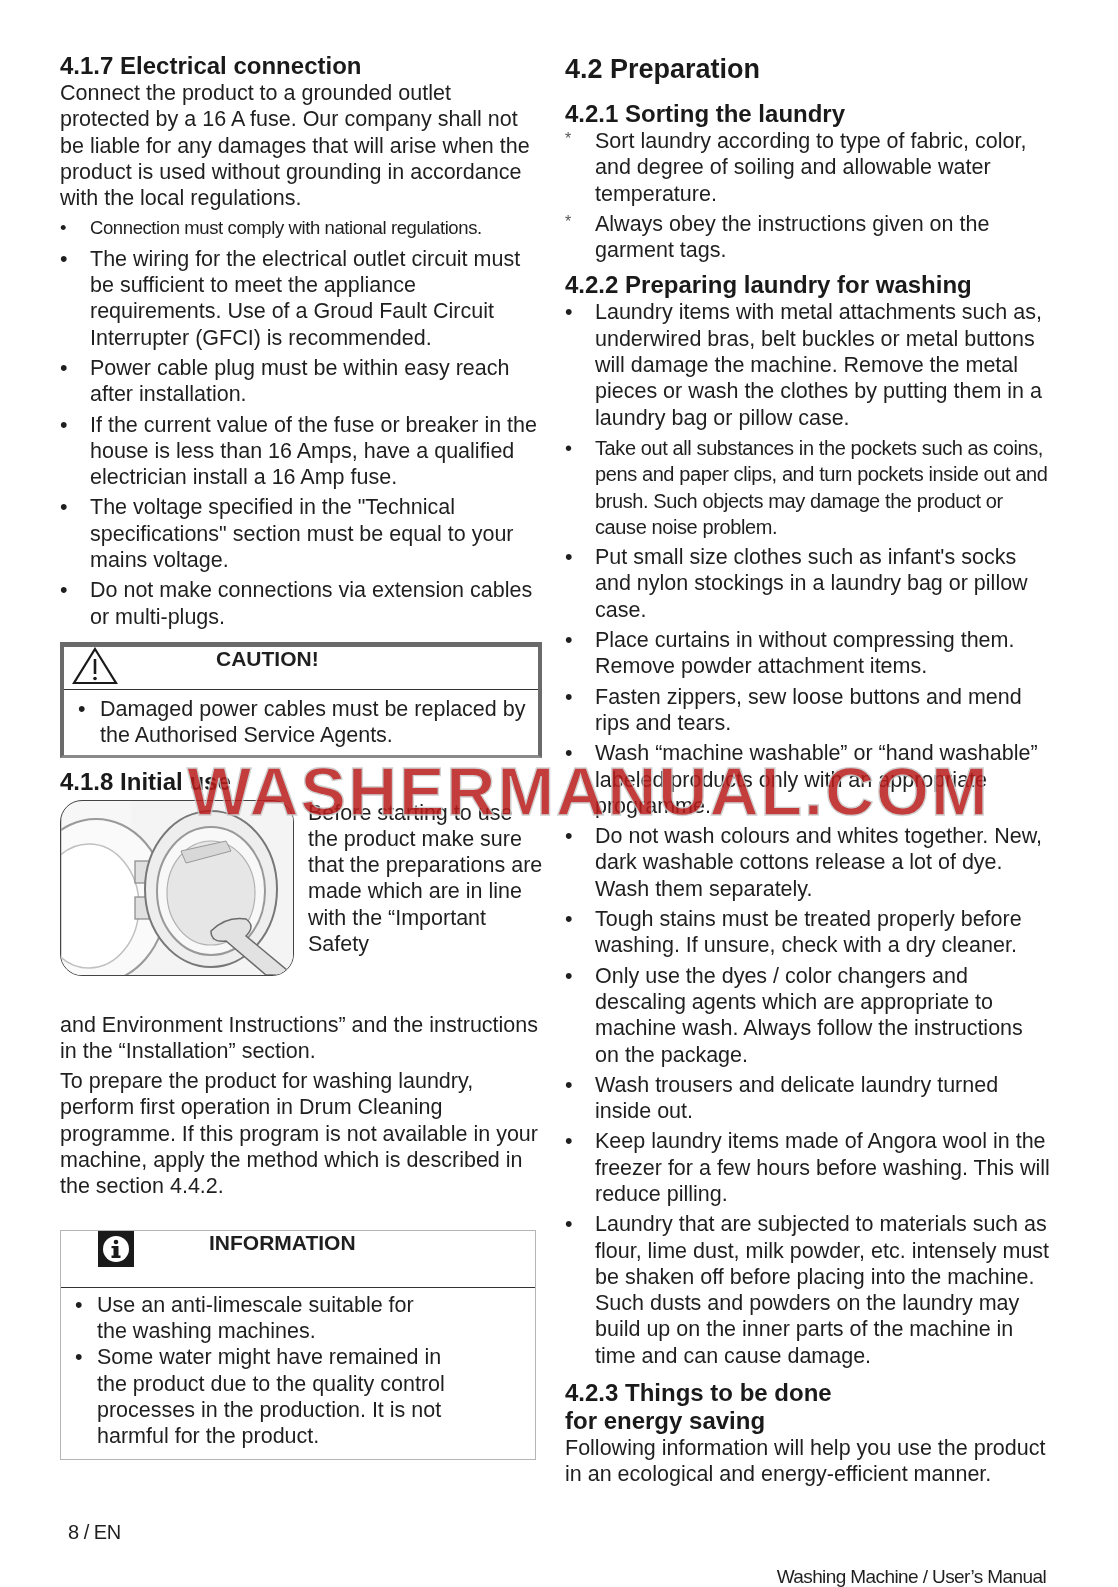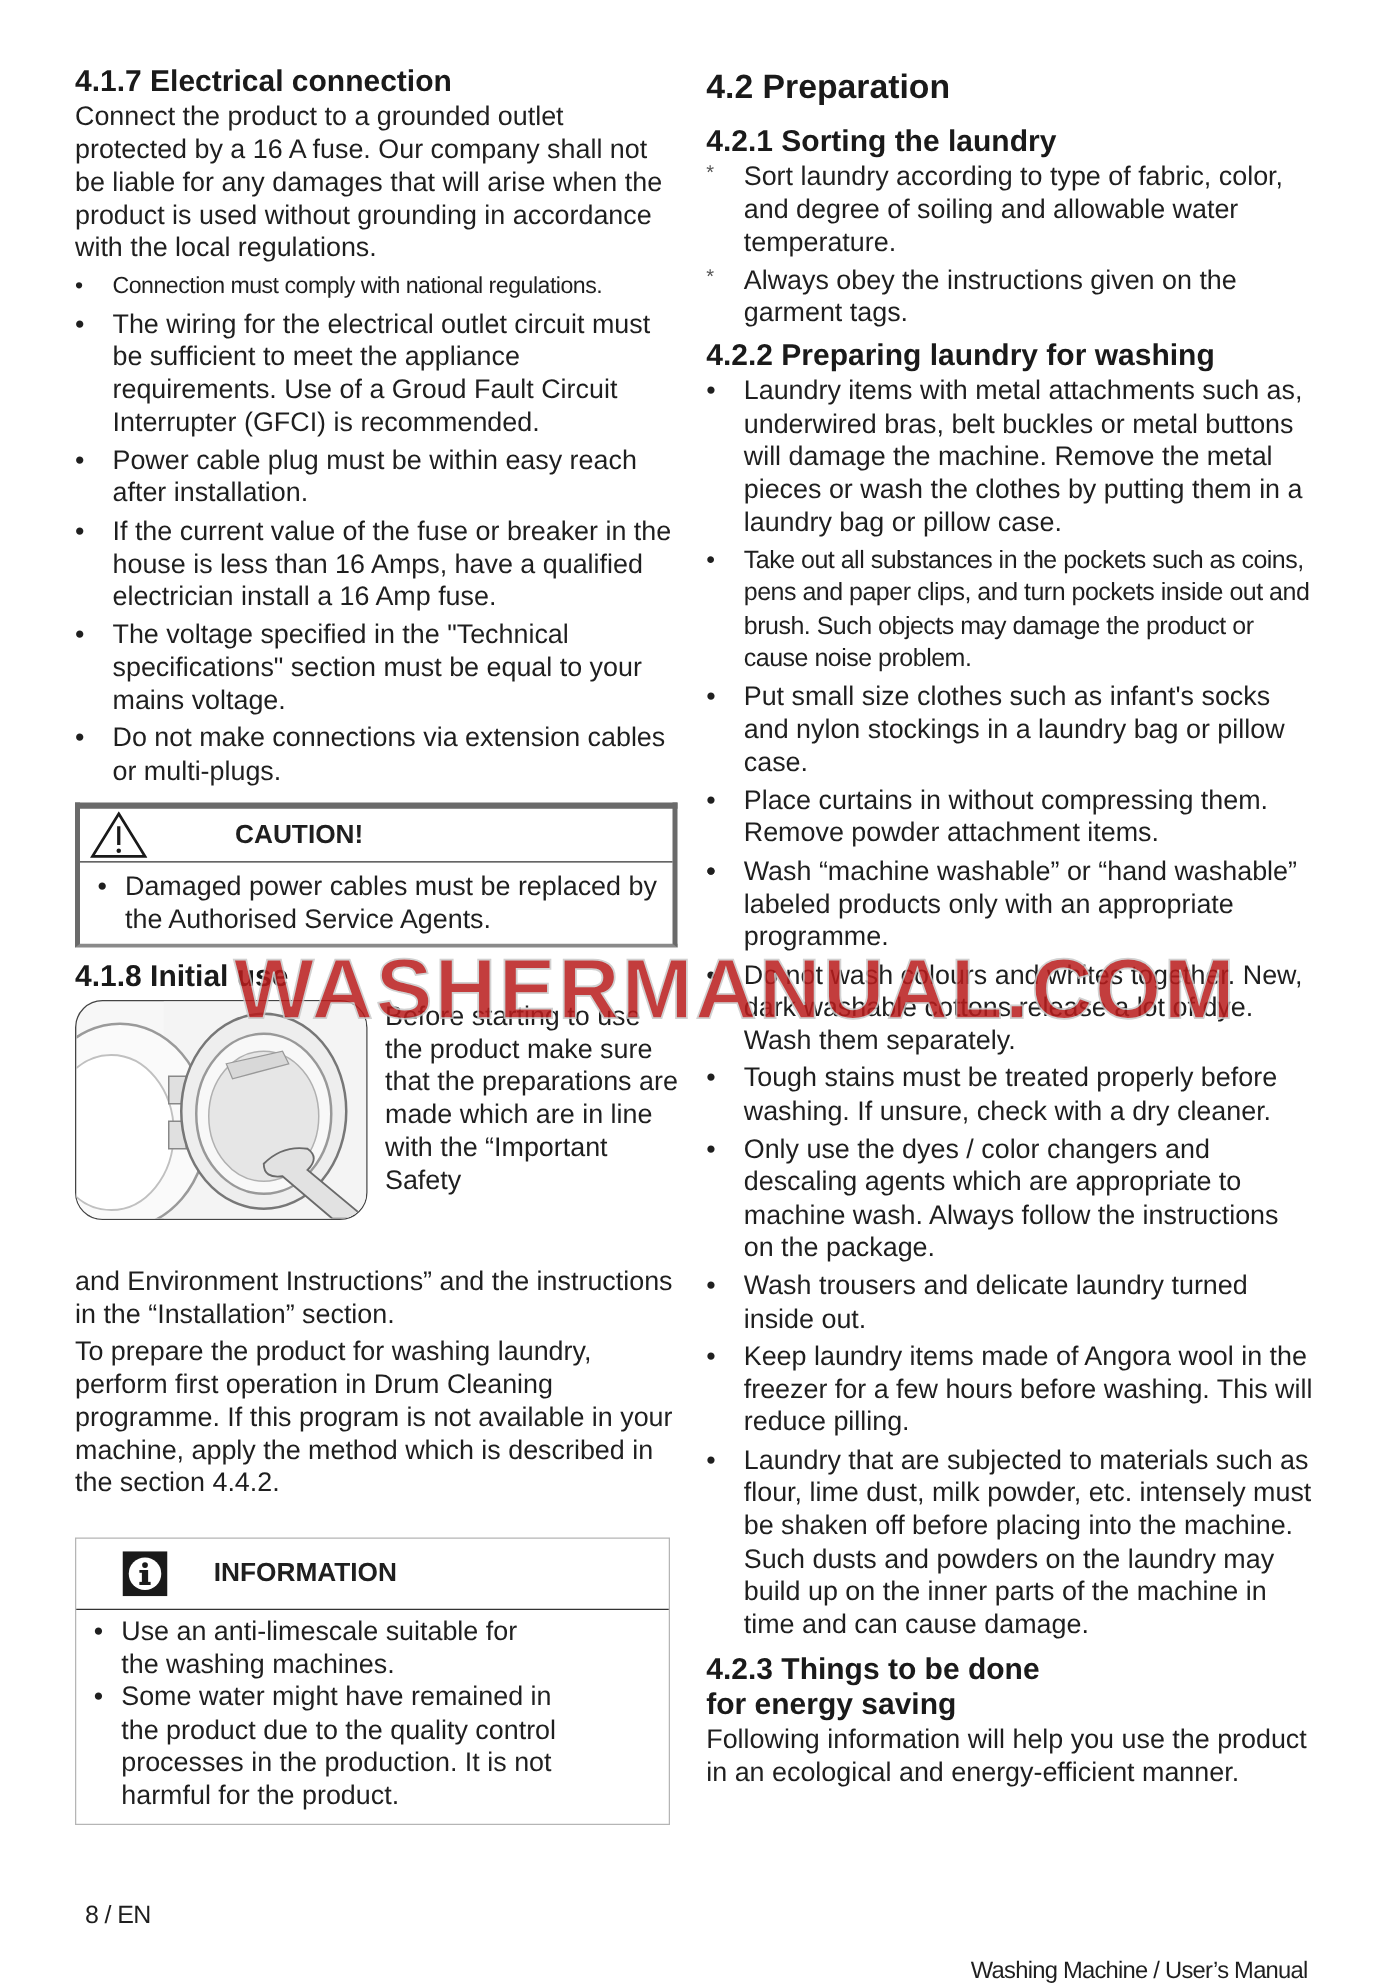--- a/index.html
+++ b/index.html
@@ -11,21 +11,21 @@
   h2.h-sec { font-size:27px; font-weight:bold; margin:0 0 12px 0; line-height:34px; color:#1a1a1a; }
   h3.h-sub { font-size:24px; font-weight:bold; margin:0; line-height:28px; color:#1a1a1a; }
   p.body { font-size:21.5px; line-height:26.3px; margin:0; }
   ul.bl { list-style:none; margin:4px 0 0 0; padding:0; }
   ul.bl li { position:relative; padding-left:30px; font-size:21.5px; line-height:26.3px; margin-bottom:4px; }
   ul.bl li .mark { position:absolute; left:0; top:0; width:20px; }
   ul.bl li.small { font-size:18.5px; letter-spacing:-0.4px; }
   ul.bl.star li .mark { font-size:16px; top:-2px; color:#555; }
   .note-box { border:1px solid #b5b5b5; }
   .caution { border-left:4px solid #6a6a6a; border-right:4px solid #6a6a6a; border-top:5px solid #6a6a6a; border-bottom:3px solid #8a8a8a; margin:12px 0 10px 0; width:474px; }
-  .box-head { display:flex; align-items:center; height:42px; border-bottom:1.5px solid #333; }
+  .box-head { display:flex; height:42px; border-bottom:1.5px solid #333;gap:28px; }
   .box-head .ico { width:62px; display:flex; justify-content:center; }
   .box-head .title { font-size:21px; font-weight:bold; margin-left:66px; }
   .caution .box-head .title { margin-left:62px; }
   .box-body ul { list-style:none; margin:0; padding:6px 8px 6px 14px; }
   .box-body li { position:relative; padding-left:22px; font-size:21.5px; line-height:26.3px; }
   .box-body li .mark { position:absolute; left:0; top:0; }
   .info { margin-top:30px; width:474px; }
   .info .box-head { height:56px; }
   .init-wrap { position:relative; margin-top:4px; height:212px; }
   .illustration { position:absolute; left:0; top:0; width:232px; height:174px; border:1.5px solid #444; border-radius:22px; overflow:hidden; background:#f7f7f7; }
@@ -95,21 +95,21 @@
       <span class="ico" style="width:110px">
         <svg width="36" height="36" viewBox="0 0 36 36">
             <rect x="0" y="0" width="36" height="36" fill="#1a1a1a"></rect>
             <circle cx="18" cy="18" r="13" fill="#ffffff"></circle>
             <circle cx="18" cy="11" r="2.3" fill="#1a1a1a"></circle>
             <rect x="15.5" y="15" width="5" height="11" fill="#1a1a1a"></rect>
             <rect x="13.5" y="24.5" width="9" height="2.5" fill="#1a1a1a"></rect>
             <rect x="13.5" y="15" width="4" height="2.2" fill="#1a1a1a"></rect>
           </svg>
       </span>
-      <span class="title" style="margin-left:0">INFORMATION</span>
+      <span class="title" style="margin-left:10px">INFORMATION</span>
     </div>
     <div class="box-body">
       <ul style="padding:4px 8px 10px 14px">
         <li><span class="mark">•</span><span style="display:inline-block;width:330px">Use an anti-limescale suitable for the washing machines.</span></li>
         <li><span class="mark">•</span><span style="display:inline-block;width:365px">Some water might have remained in the product due to the quality control processes in the production. It is not harmful for the product.</span></li>
       </ul>
     </div>
   </div>
 </div>
 
@@ -121,21 +121,21 @@
     <li><span class="mark">*</span><span>Sort laundry according to type of fabric, color, and degree of soiling and allowable water temperature.</span></li>
     <li><span class="mark">*</span><span>Always obey the instructions given on the garment tags.</span></li>
   </ul>
 
   <h3 class="h-sub" style="margin-top:8px">4.2.2 Preparing laundry for washing</h3>
   <ul class="bl" style="margin-top:0">
     <li><span class="mark">•</span><span>Laundry items with metal attachments such as, underwired bras, belt buckles or metal buttons will damage the machine. Remove the metal pieces or wash the clothes by putting them in a laundry bag or pillow case.</span></li>
     <li class="small" style="font-size:20px"><span class="mark">•</span><span>Take out all substances in the pockets such as coins, pens and paper clips, and turn pockets inside out and brush. Such objects may damage the product or cause noise problem.</span></li>
     <li><span class="mark">•</span><span>Put small size clothes such as infant's socks and nylon stockings in a laundry bag or pillow case.</span></li>
     <li><span class="mark">•</span><span>Place curtains in without compressing them. Remove powder attachment items.</span></li>
-    <li><span class="mark">•</span></li>
+    <li><span class="mark">•</span><span>Fasten zippers, sew loose buttons and mend rips and tears.</span></li>
     <li><span class="mark">•</span><span>Wash “machine washable” or “hand washable” labeled products only with an appropriate programme.</span></li>
     <li><span class="mark">•</span><span>Do not wash colours and whites together. New, dark washable cottons release a lot of dye. Wash them separately.</span></li>
     <li><span class="mark">•</span><span>Tough stains must be treated properly before washing. If unsure, check with a dry cleaner.</span></li>
     <li><span class="mark">•</span><span>Only use the dyes / color changers and descaling agents which are appropriate to machine wash. Always follow the instructions on the package.</span></li>
     <li><span class="mark">•</span><span>Wash trousers and delicate laundry turned inside out.</span></li>
     <li><span class="mark">•</span><span>Keep laundry items made of Angora wool in the freezer for a few hours before washing. This will reduce pilling.</span></li>
     <li><span class="mark">•</span><span>Laundry that are subjected to materials such as flour, lime dust, milk powder, etc. intensely must be shaken off before placing into the machine. Such dusts and powders on the laundry may build up on the inner parts of the machine in time and can cause damage.</span></li>
   </ul>
 
   <h3 class="h-sub" style="margin-top:10px">

